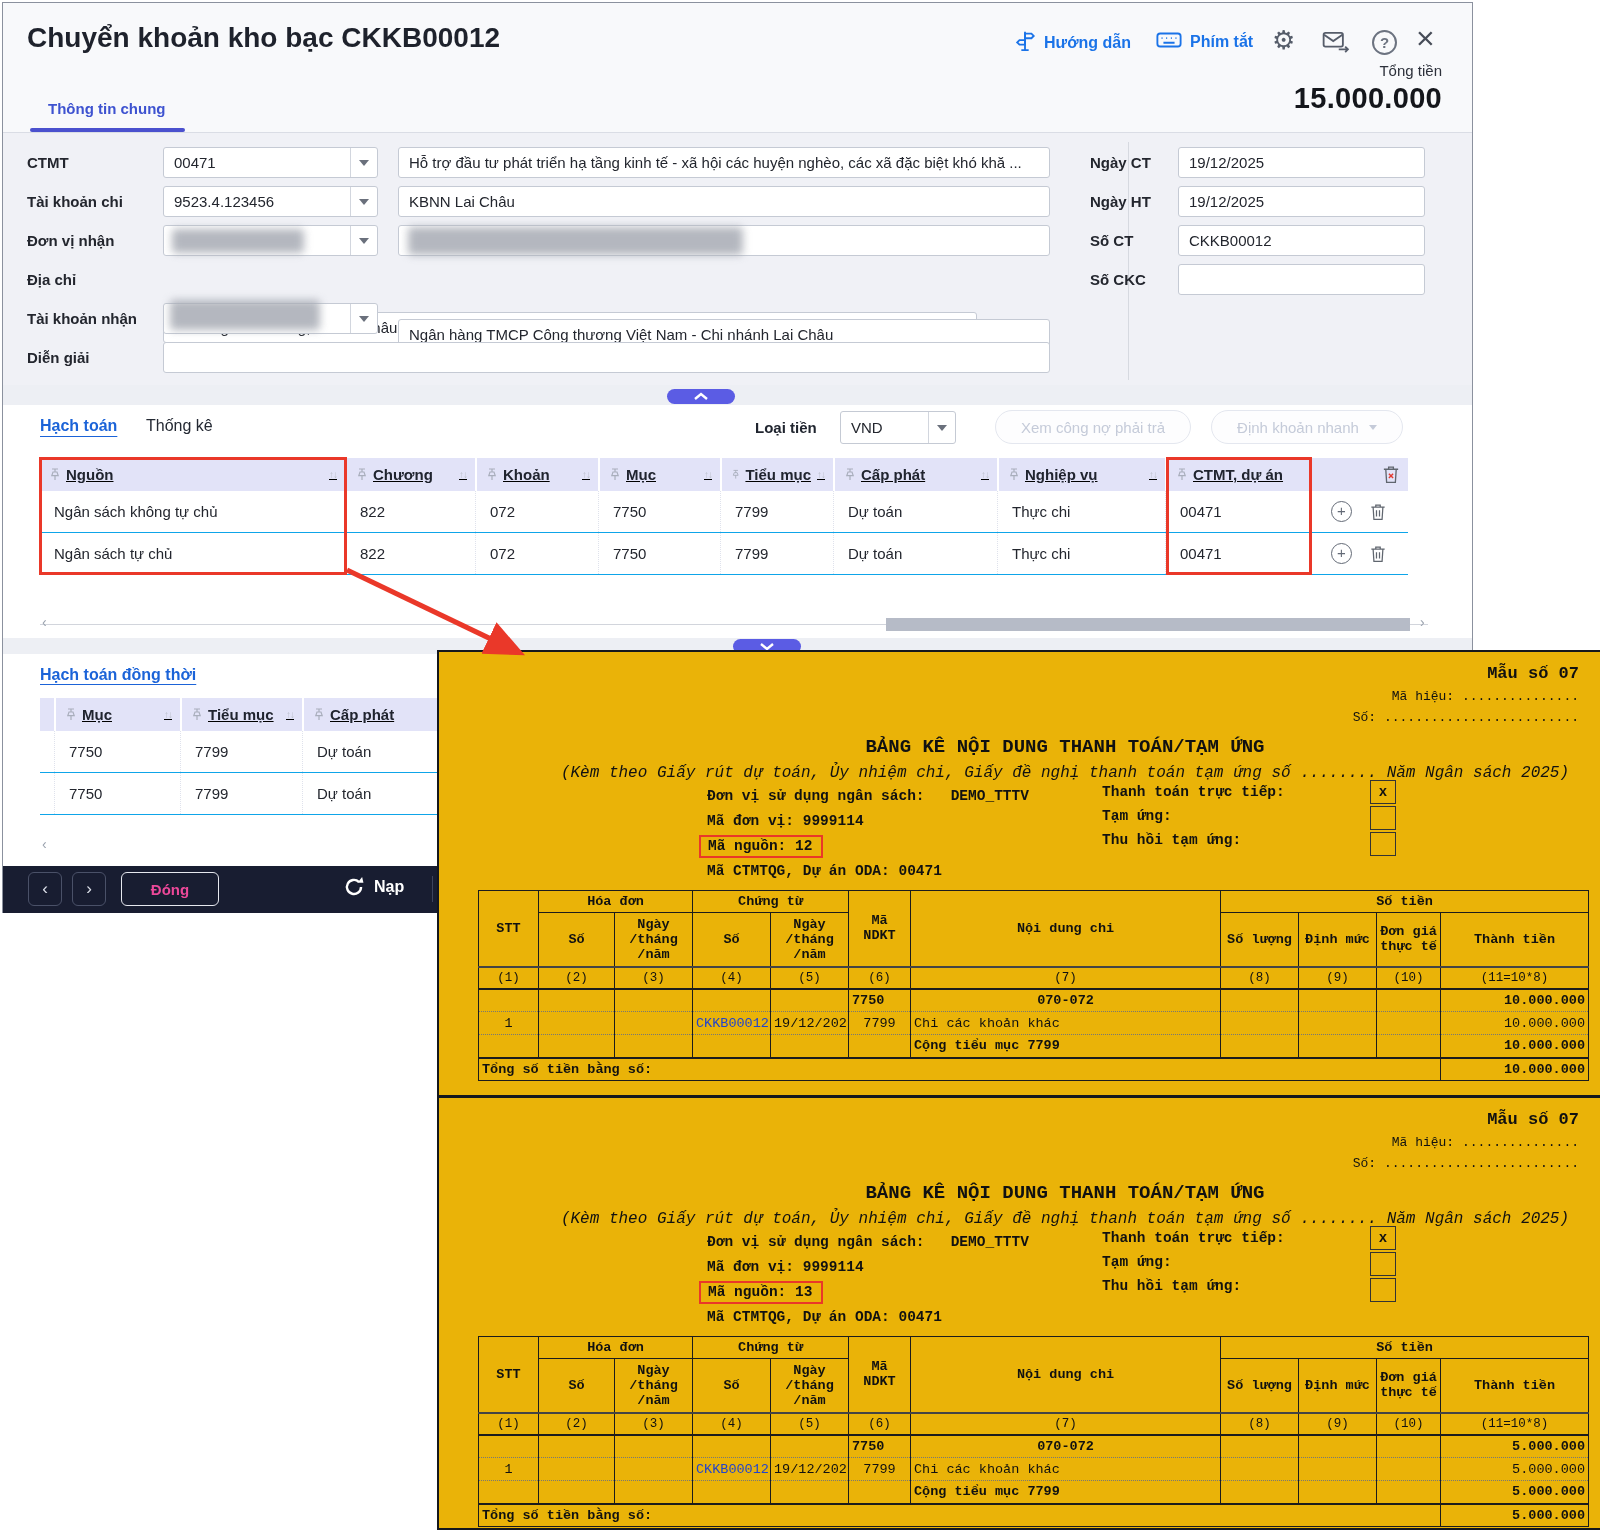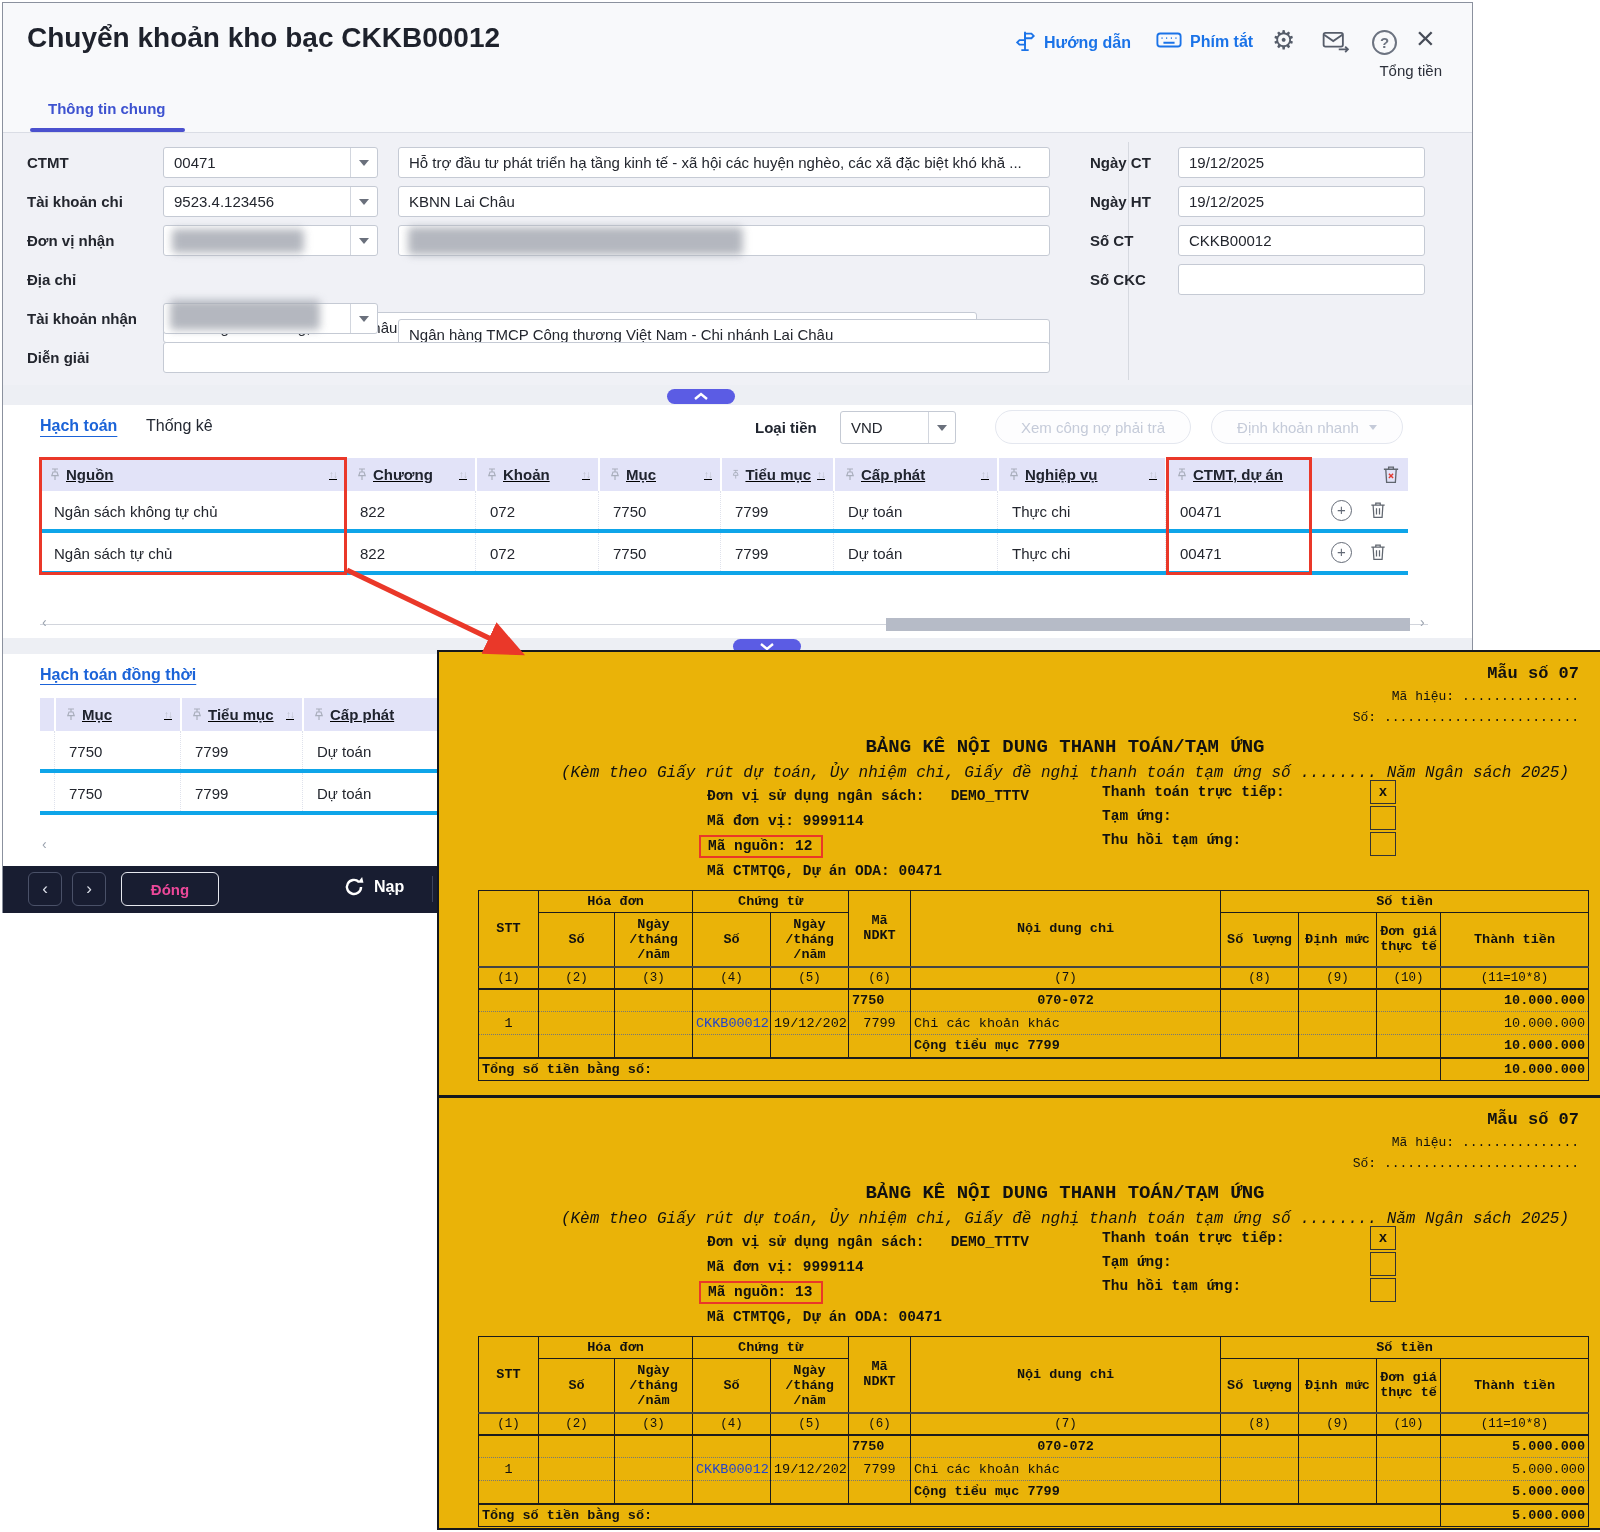--- a/index.html
+++ b/index.html
@@ -47,21 +47,21 @@
   .cur-label { left:755px; top:419px; font-size:15px; font-weight:bold; color:#20252f; z-index:2; }
   .btn-ghost { height:34px; border:1px solid #e4e7ef; border-radius:17px; background:#fdfdfe; color:#c5cbd9; font-size:15px;
                display:flex; align-items:center; justify-content:center; gap:10px; z-index:2; }
   .tri-sm { width:0; height:0; border-left:4px solid transparent; border-right:4px solid transparent; border-top:5px solid #c5cbd9; }
 
   
   .grid-head { display:grid; background:#e2e3f8; height:33px; z-index:2;text-decoration:underline; }
   .gh-cell { display:flex; align-items:center; gap:6px; padding:0 8px 0 10px; font-size:15px; font-weight:bold; color:#20242f; border-left:2px solid #fff; overflow:hidden; white-space:nowrap; }
   .gh-cell:first-child { border-left:none; }
   .sort { margin-left:auto; font-size:10px; color:#b9bec9; letter-spacing:-1px; flex:0 0 auto; }
-  .grid-row { display:grid; background:#fff; height:42px; border-bottom:4px solid #0ea5e9; z-index:2; }
+  .grid-row { display:grid; background:#fff; height:42px; border-bottom:1px solid #0ea5e9; z-index:2; }
   .gr-cell { line-height:41px; padding-left:14px; font-size:15px; color:#23262e; border-left:1px dotted #dfe2ec; overflow:hidden; white-space:nowrap; }
   .gr-cell:first-child { border-left:none; }
   .t1 { grid-template-columns:305px 130px 123px 122px 113px 164px 168px 145px 98px; }
   .t2 { grid-template-columns:14px 126px 122px 450px; }
   .act-cell { display:flex; align-items:center; gap:18px; padding-left:20px; }
   .plus-ic { width:21px; height:21px; border:1.5px solid #636a76; border-radius:50%; color:#636a76; font-size:15px; line-height:17px; text-align:center; cursor:pointer; }
   .link2 { left:40px; top:666px; font-size:16px; font-weight:bold; color:#1b63d8; text-decoration:underline; text-underline-offset:4px; cursor:pointer; z-index:2; }
 
   
   .scroll-arrow { font-size:14px; color:#9aa2ae; z-index:2; cursor:pointer; }
@@ -139,20 +139,21 @@
         <path d="M18 20h10M25 17l3 3-3 3"></path>
     </svg>
   </span>
   <div class="abs icon-help" style="left:1372px; top:30px;">
     <span>?</span>
   </div>
   <span class="abs icon-close" style="left:1416px; top:22px;">×</span>
 
   <div class="abs total-block">
     <div class="total-label">Tổng tiền</div>
+    <div class="total-value">15.000.000</div>
   </div>
 
   <div class="abs tab-main">Thông tin chung</div>
   <div class="abs tab-underline"></div>
   <div class="abs hdr-border"></div>
 
   <div class="abs form-bg"></div>
   <div class="abs v-div"></div>
 
   <div class="abs flabel" style="left:27px; top:147px;">CTMT</div>

